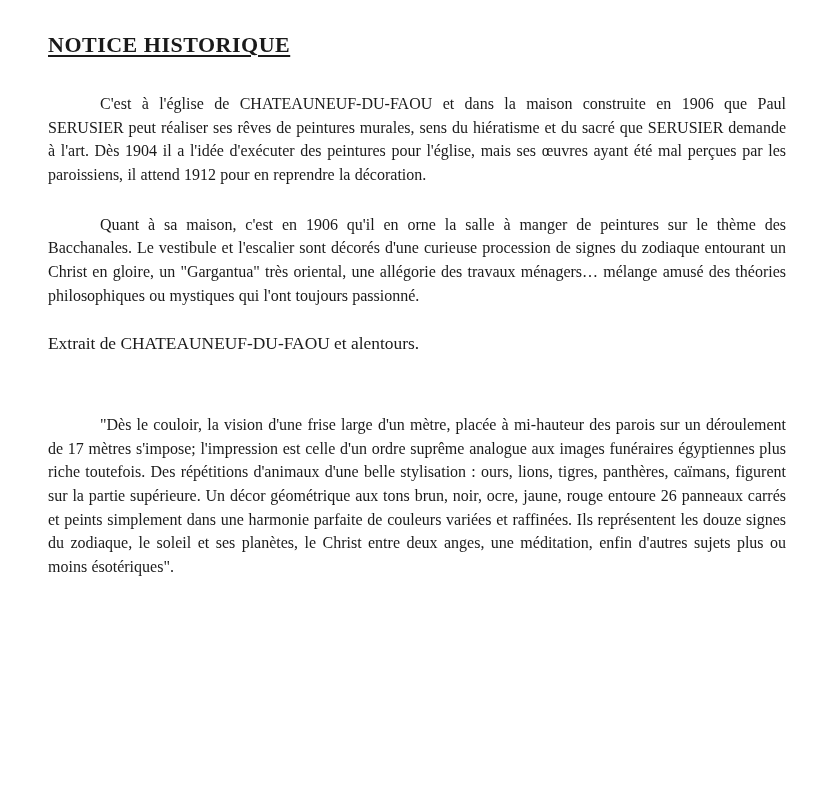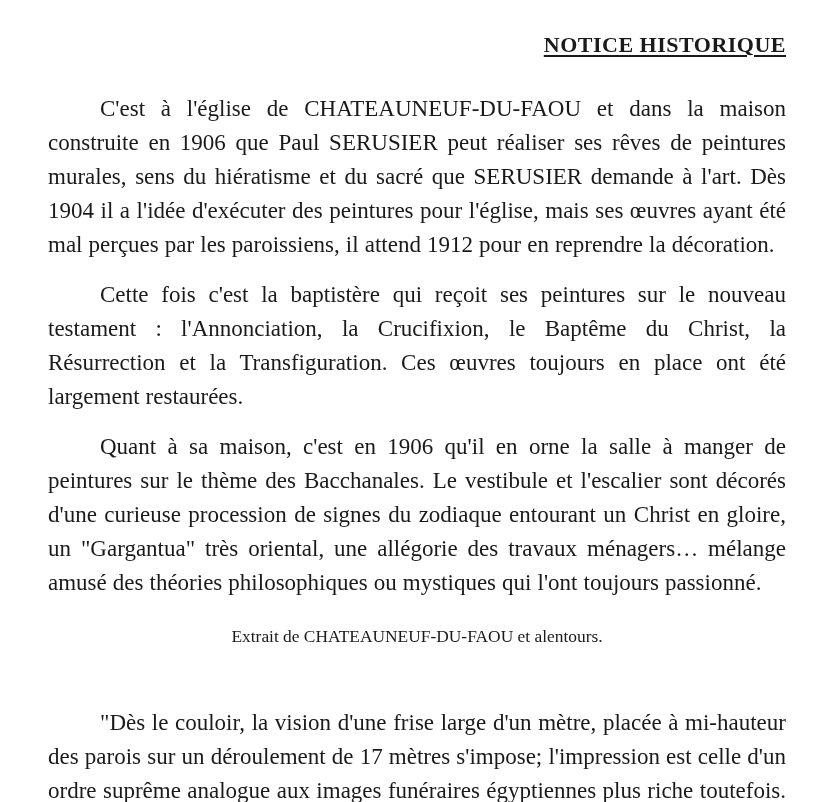--- a/index.html
+++ b/index.html
@@ -15,67 +15,65 @@
     overflow: hidden;
   }
   .page {
     position: relative;
     width: 838px;
     height: 802px;
     box-sizing: border-box;
     padding: 0 52px 0 48px;
   }
   .doc-title {
-    text-align: right;
+    text-align: left;
     font-weight: bold;
     font-size: 22px;
     letter-spacing: 0.5px;
     text-decoration: underline;
     text-underline-offset: 3px;
     margin-top: 32px;
     margin-bottom: 0;
     font-family: "Liberation Serif", serif;
   }
   .body-block {
     margin-top: 0;
   }
   p.para {
-    font-size: 23px;
+    font-size: 16px;
     line-height: 1.48;
     text-align: justify;
     text-justify: inter-word;
     margin: 0 0 6px 0;
     text-indent: 52px;
     word-spacing: 0.3px;
   }
   p.centered {
     font-size: 17.4px;
     line-height: 1.48;
-    text-align: center;
     margin: 0;
     text-indent: 0;
   }
   .gap-s { height: 10px; }
   .gap-m { height: 18px; }
   .gap-l { height: 34px; }
   .gap-xl { height: 46px; }
 </style>
 </head>
 <body>
 
 <div class="page">
 
   <h1 class="doc-title">NOTICE HISTORIQUE</h1>
 
   <div class="gap-l"></div>
 
   <div class="body-block">
     <p class="para">C'est à l'église de CHATEAUNEUF-DU-FAOU et dans la maison construite en 1906 que Paul SERUSIER peut réaliser ses rêves de peintures murales, sens du hiératisme et du sacré que SERUSIER demande à l'art. Dès 1904 il a l'idée d'exécuter des peintures pour l'église, mais ses œuvres ayant été mal perçues par les paroissiens, il attend 1912 pour en reprendre la décoration.</p>
     <div class="gap-s"></div>
-    <p class="para">Cette fois c'est la baptistère qui reçoit ses peintures sur le nouveau testament : l'Annonciation, la Crucifixion, le Baptême du Christ, la Résurrection et la Transfiguration. Ces œuvres toujours en place ont été largement restaurées.</p>
     <div class="gap-s"></div>
     <p class="para">Quant à sa maison, c'est en 1906 qu'il en orne la salle à manger de peintures sur le thème des Bacchanales.  Le vestibule et l'escalier sont décorés d'une curieuse procession de signes du zodiaque entourant un Christ en gloire, un "Gargantua" très oriental, une allégorie des travaux ménagers… mélange amusé des théories philosophiques ou mystiques qui l'ont toujours passionné.</p>
   </div>
 
   <div class="gap-m"></div>
 
   <p class="centered">Extrait de CHATEAUNEUF-DU-FAOU et alentours.</p>
 
   <div class="gap-xl"></div>
 

